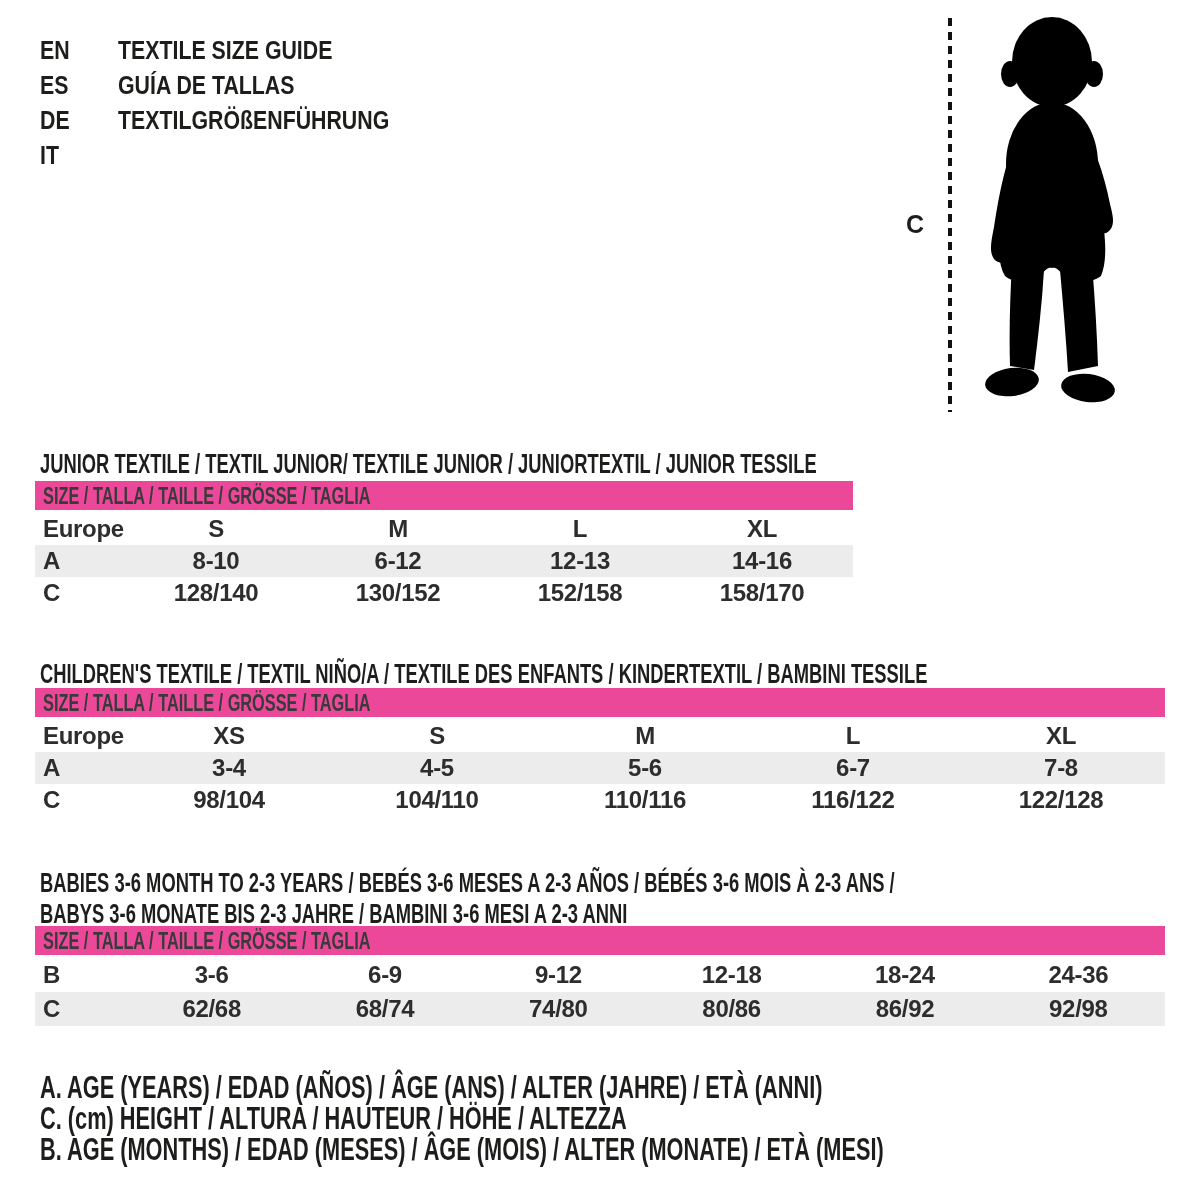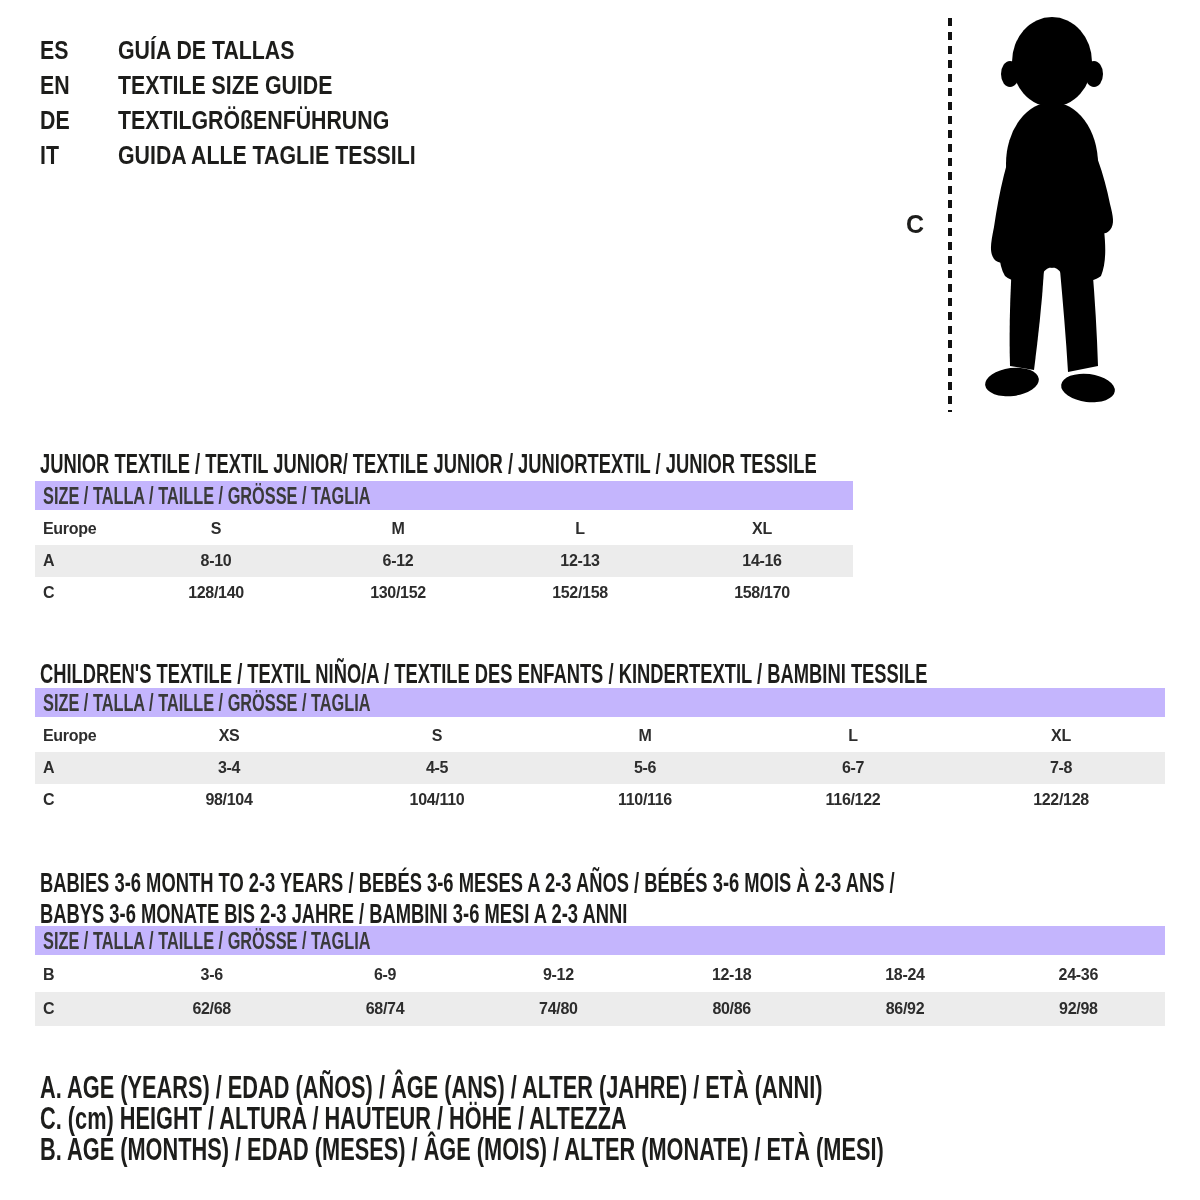--- a/index.html
+++ b/index.html
@@ -27,57 +27,56 @@
   #title-junior{top:432px;}
   #title-children{top:642px;}
   #title-babies{top:851px;line-height:31px;}
 
   
   .size-table{left:35px;}
   #table-junior{top:481px;width:818px;}
   #table-children{top:688px;width:1130px;}
   #table-babies{top:926px;width:1130px;}
   .bar{
-    height:29px;background:#c4b5fd;color:#3a3a3a;
+    height:29px;background:#ec4899;color:#3a3a3a;
     font-size:24px;line-height:29px;padding-left:8px;box-sizing:border-box;
   }
   .size-table table{
     border-collapse:collapse;width:100%;table-layout:fixed;margin-top:3px;
   }
   .size-table td{
-    height:32px;padding:0;text-align:center;font-size:16px;color:#2d2d2d;
+    height:32px;padding:0;text-align:center;font-size:24px;color:#2d2d2d;
     white-space:nowrap;letter-spacing:-0.3px;margin-left:28px;
   }
   #table-babies td{height:34px;}
   .size-table col.lab{width:90px;}
   .size-table td.lab-cell{text-align:left;padding-left:8px;}
   .size-table tr.shade td{background:#ececec;}
 
   
   #legend{top:1072px;left:40px;font-size:32px;line-height:31px;}
 </style>
 </head>
 <body>
 
 <div id="lang" class="abs">
   <div class="lang-row">
+    <span class="lang-code"><span class="cond-l">EN</span></span>
+    <span class="lang-label"><span class="cond-l">TEXTILE SIZE GUIDE</span></span>
+  </div>
+  <div class="lang-row">
     <span class="lang-code"><span class="cond-l">ES</span></span>
     <span class="lang-label"><span class="cond-l">GUÍA DE TALLAS</span></span>
   </div>
   <div class="lang-row">
-    <span class="lang-code"><span class="cond-l">EN</span></span>
-    <span class="lang-label"><span class="cond-l">TEXTILE SIZE GUIDE</span></span>
-  </div>
-  <div class="lang-row">
     <span class="lang-code"><span class="cond-l">DE</span></span>
     <span class="lang-label"><span class="cond-l">TEXTILGRÖßENFÜHRUNG</span></span>
   </div>
   <div class="lang-row">
     <span class="lang-code"><span class="cond-l">IT</span></span>
-    <span class="lang-label"><span class="cond-l">GUIDA ALLE TAGLIE TESSILI</span></span>
   </div>
 </div>
 
 <div id="measure-letter" class="abs">C</div>
 
 <svg id="figure-svg" class="abs" width="200" height="404" viewBox="0 0 200 404" aria-hidden="true">
   <line x1="10" y1="6" x2="10" y2="400" stroke="#111111" stroke-width="4" stroke-dasharray="8 6"></line>
   <g fill="#000000" transform="translate(24,0)">
 
     <ellipse cx="88" cy="50" rx="40" ry="45"></ellipse>

